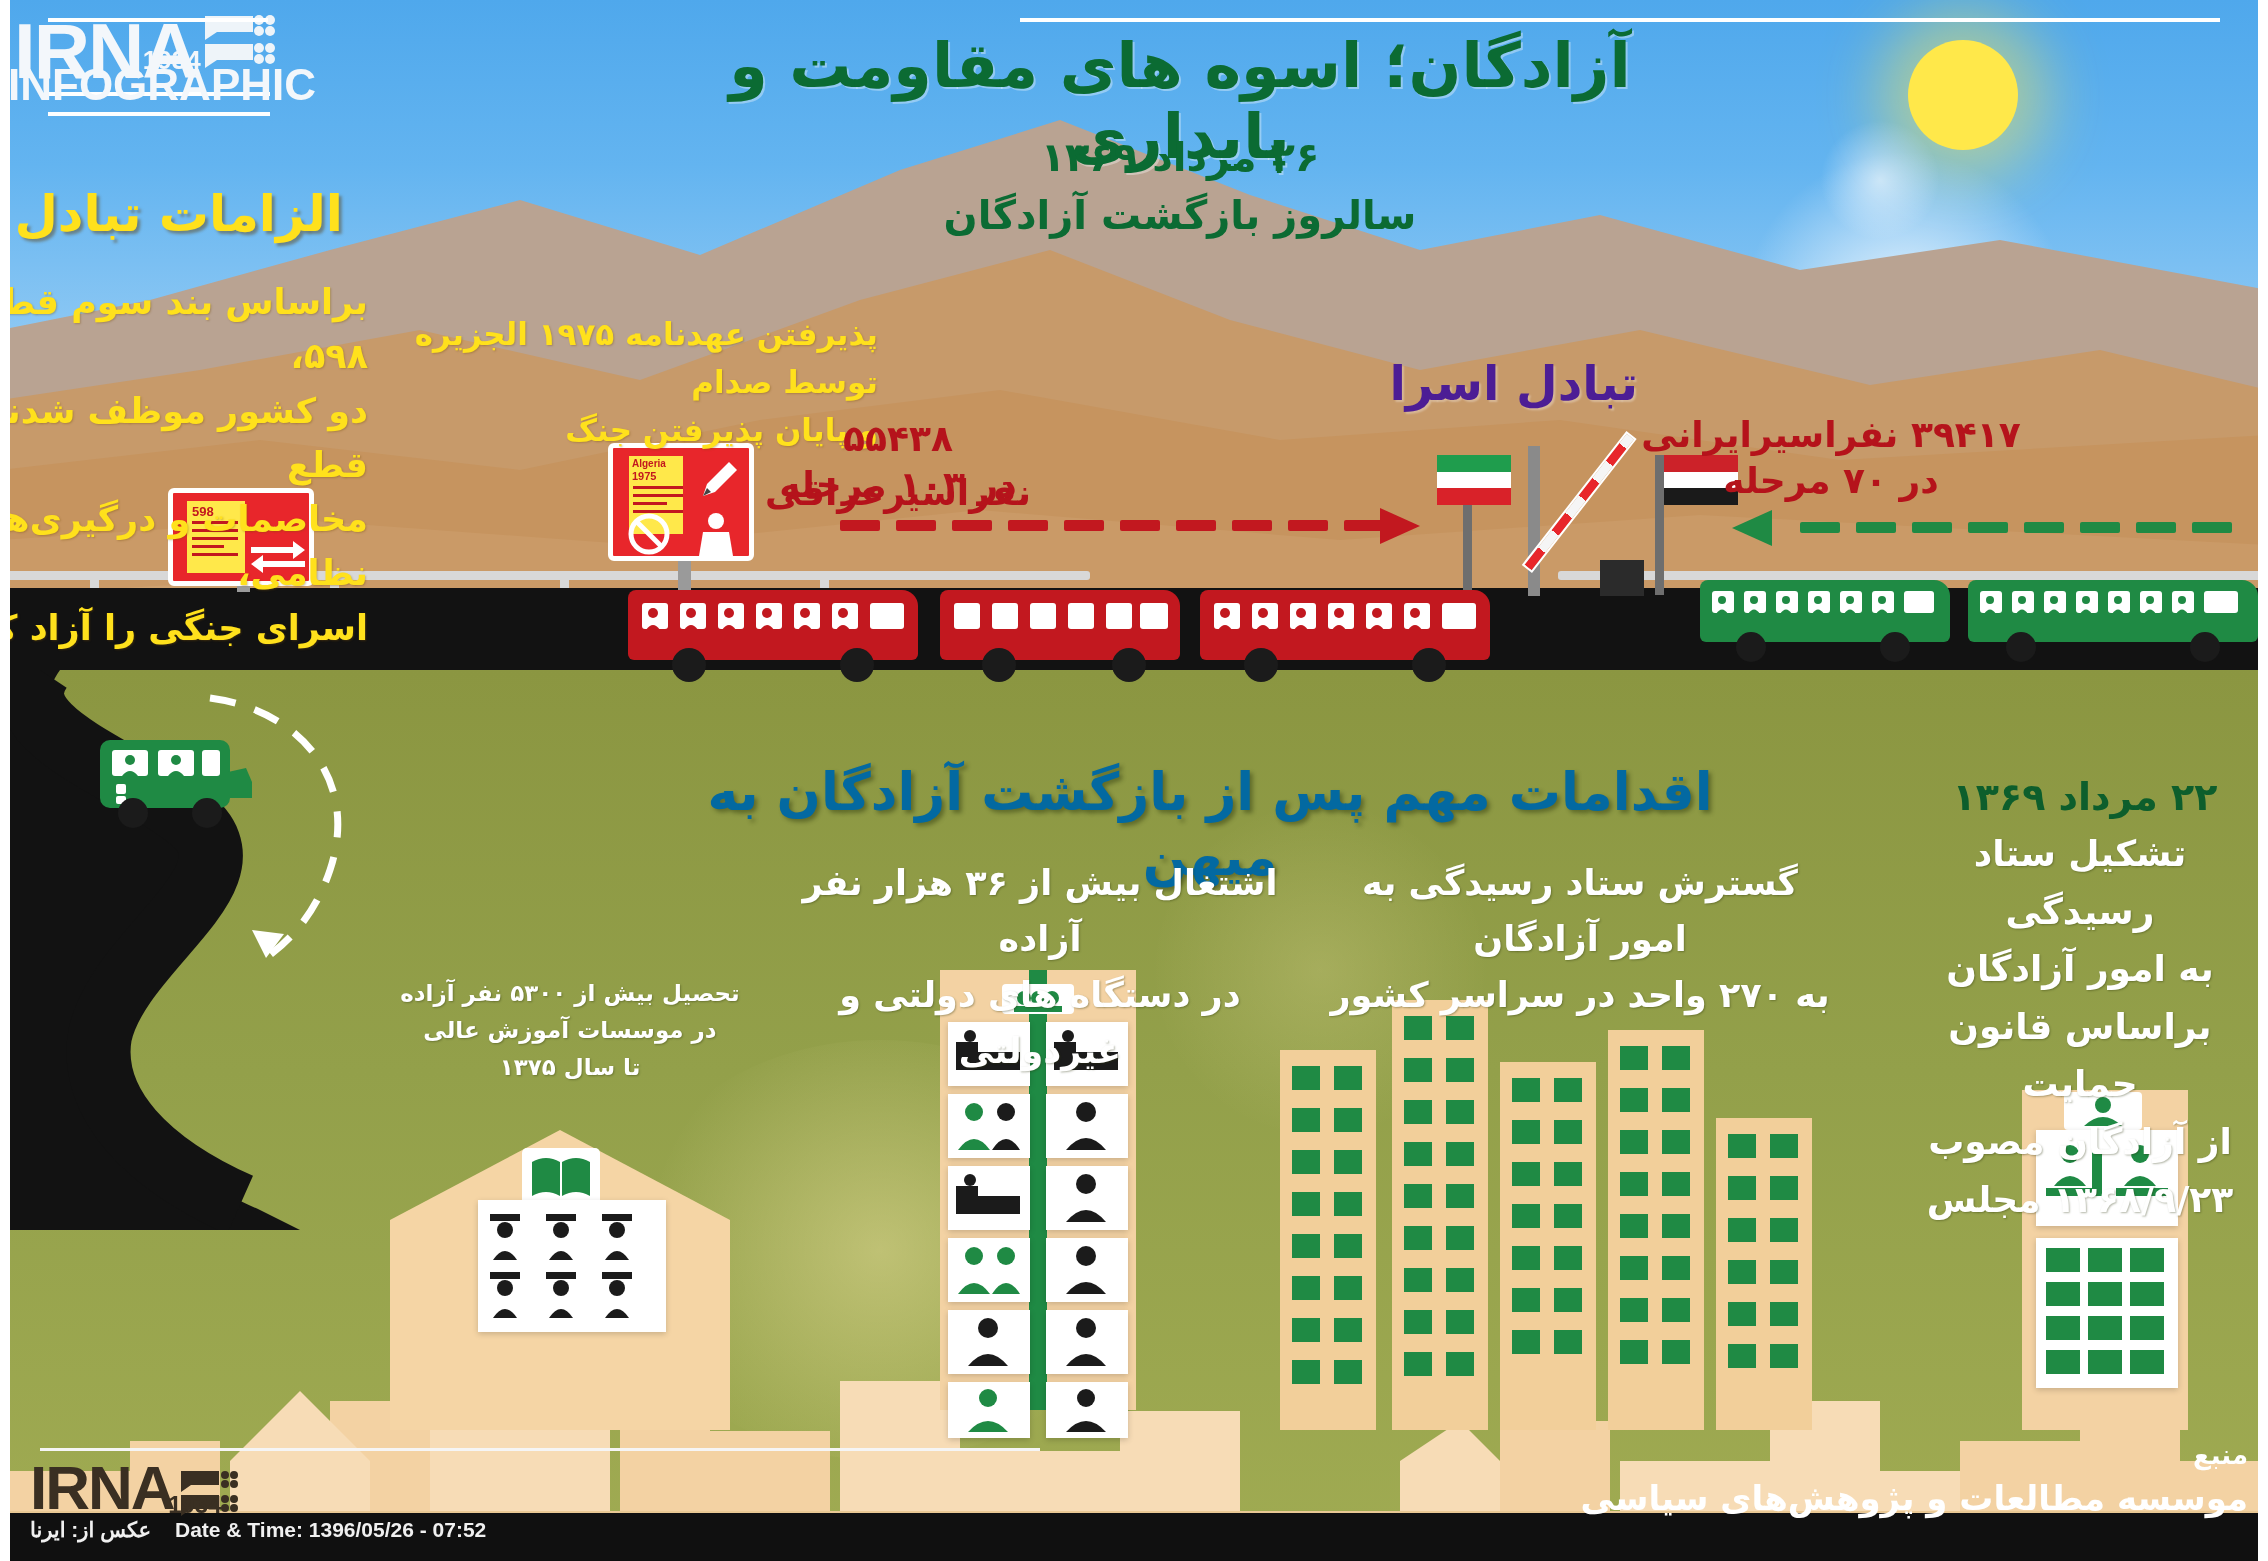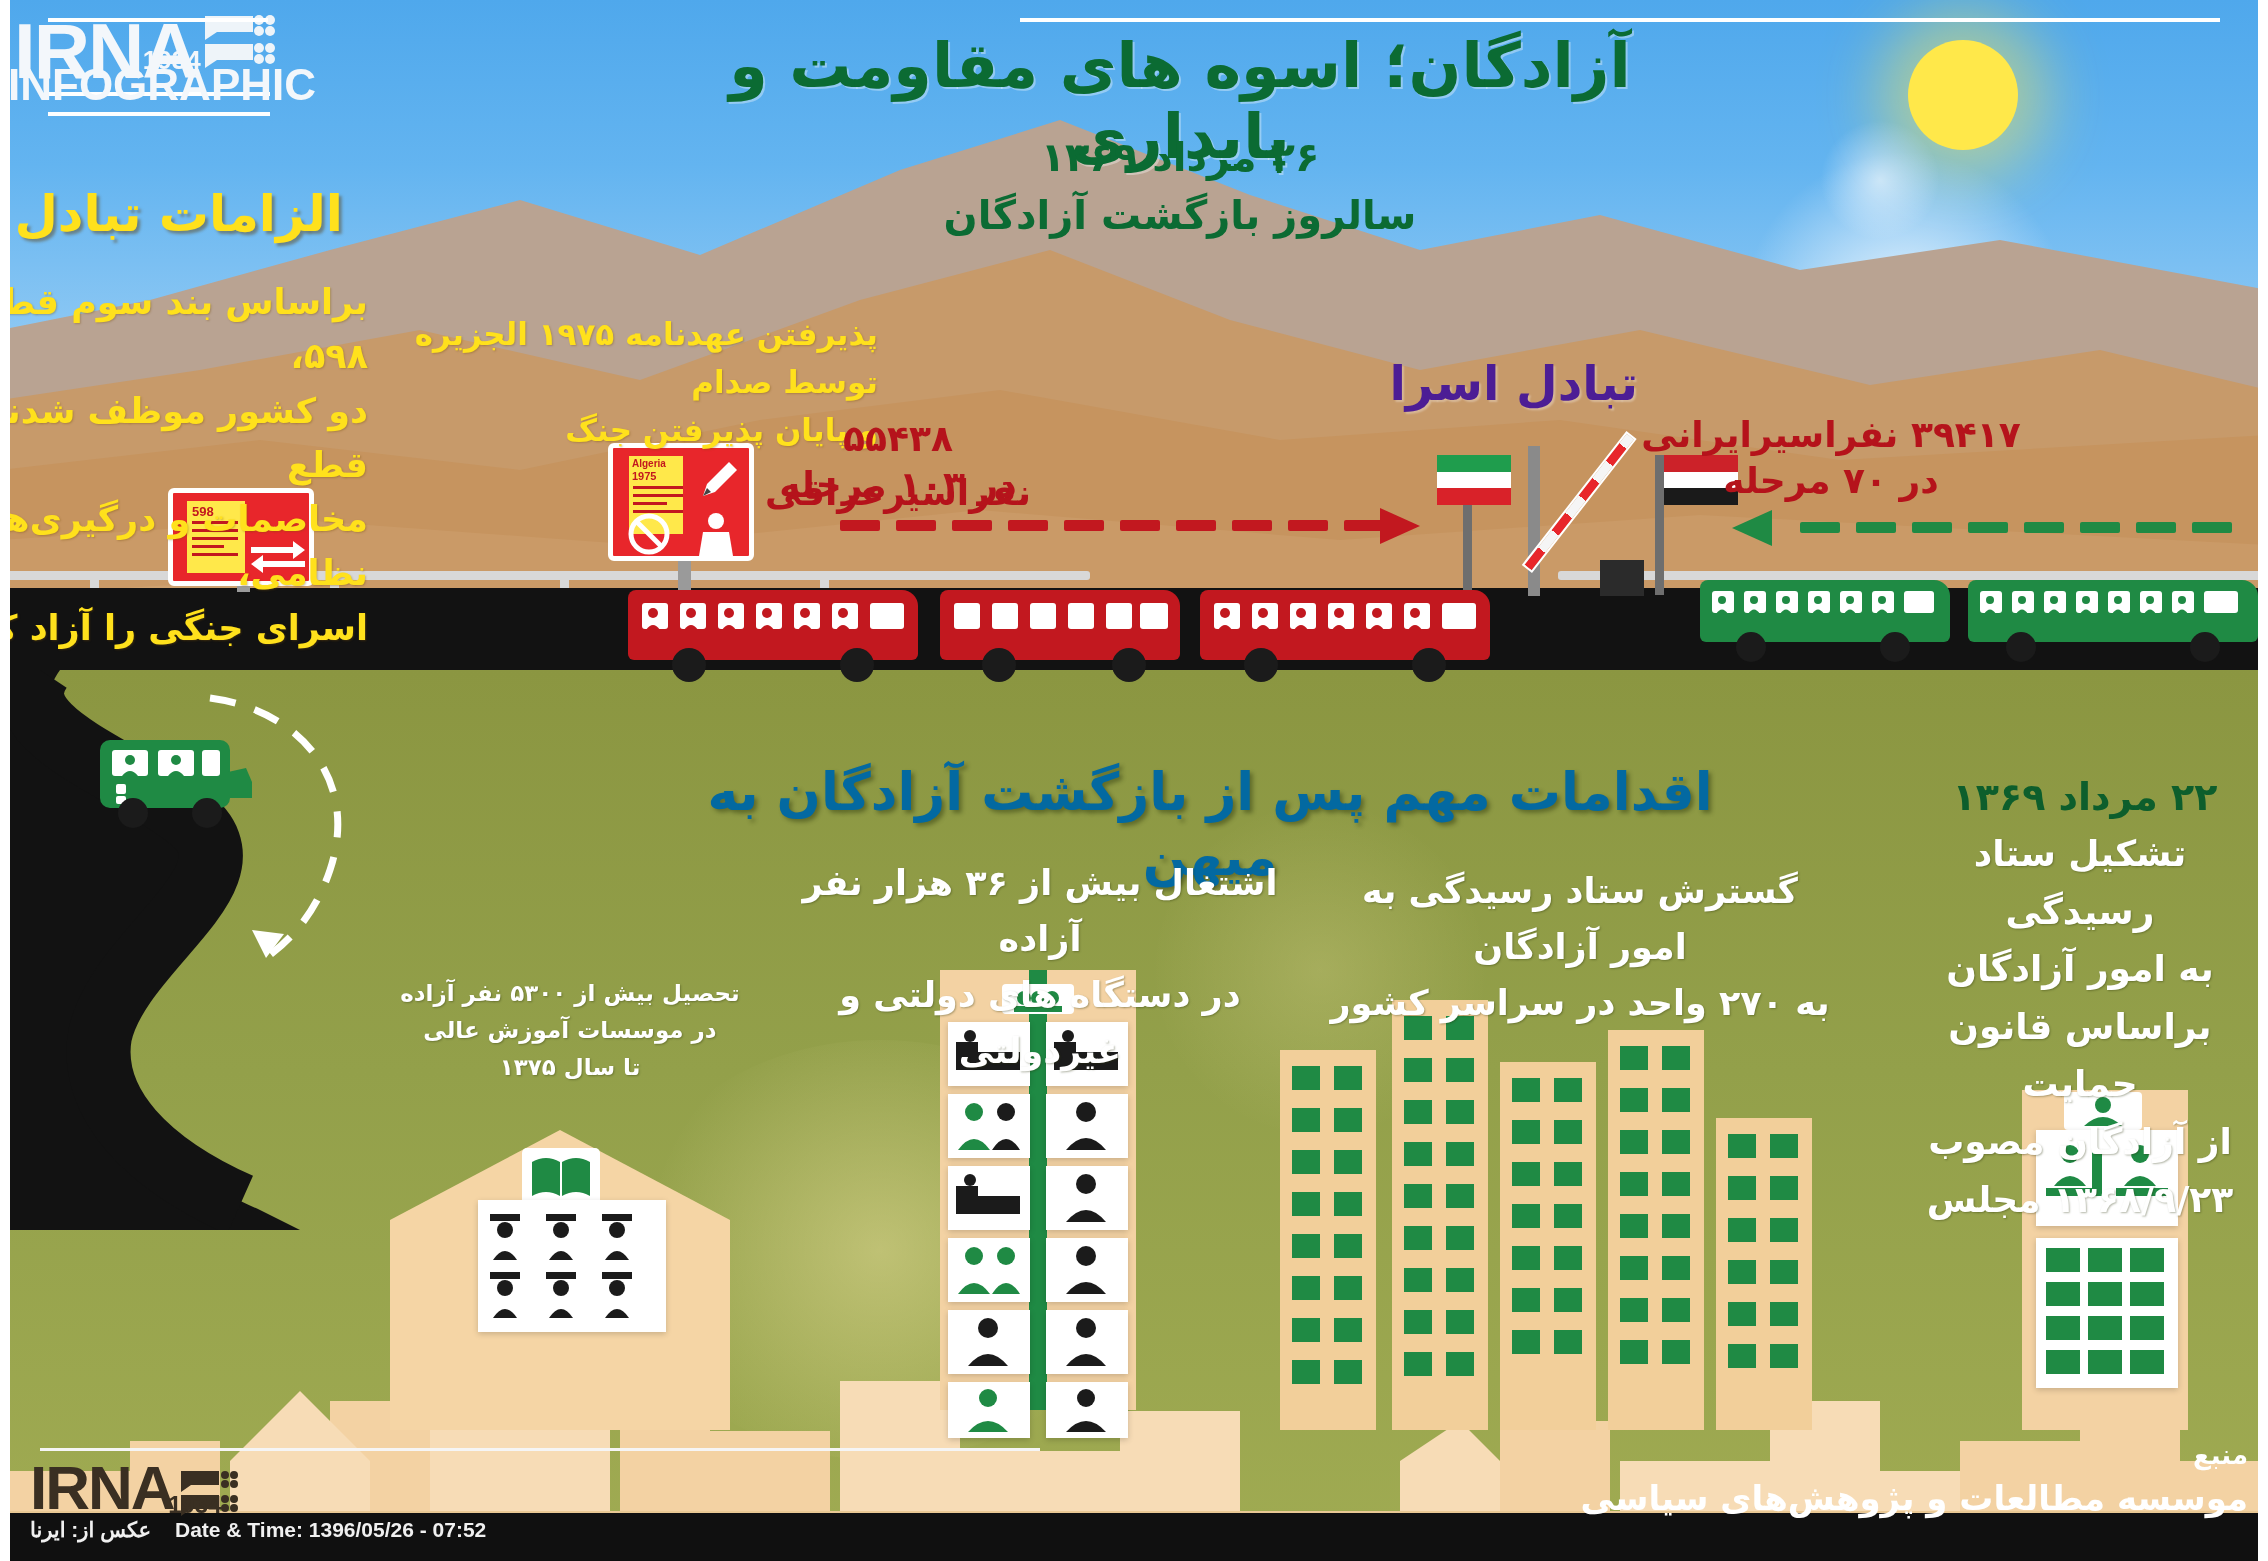--- a/index.html
+++ b/index.html
@@ -494,21 +494,21 @@
   <div class="wheel" style="left:118px; top:798px; width:30px; height:30px;"></div>
   <div class="wheel" style="left:192px; top:798px; width:30px; height:30px;"></div>
   <svg style="position:absolute; left:228px; top:768px; z-index:26;" width="30" height="30" viewBox="0 0 30 30">
     <path d="M0,4 L18,0 L24,14 L24,30 L0,30 Z" fill="#1f8a44"></path>
   </svg>
 
   <div class="ttl-white" style="left:680px; top:760px; width:1060px; font-size:52px;">اقدامات مهم پس از بازگشت آزادگان به میهن</div>
 
   <div class="body-white" style="left:780px; top:855px; width:520px; font-size:35px; white-space:pre-line;">اشتغال بیش از ۳۶ هزار نفر آزاده
 در دستگاه های دولتی و غیردولتی</div>
-  <div class="body-white" style="left:1320px; top:855px; width:520px; font-size:35px; white-space:pre-line;margin-top:8px;">گسترش ستاد رسیدگی به امور آزادگان
+  <div class="body-white" style="left:1320px; top:855px; width:520px; font-size:35px; white-space:pre-line;">گسترش ستاد رسیدگی به امور آزادگان
 به ۲۷۰ واحد در سراسر کشور</div>
   <div class="body-white" style="left:330px; top:975px; width:480px; font-size:23px; white-space:pre-line;">تحصیل بیش از ۵۳۰۰ نفر آزاده
 در موسسات آموزش عالی
 تا سال ۱۳۷۵</div>
 
   <div class="date-green" style="left:1920px; top:775px; width:330px; font-size:38px;">۲۲ مرداد ۱۳۶۹</div>
   <div class="body-white" style="left:1905px; top:825px; width:350px; font-size:36px; white-space:pre-line;">تشکیل ستاد رسیدگی
 به امور آزادگان
 براساس قانون حمایت
 از آزادگان مصوب

